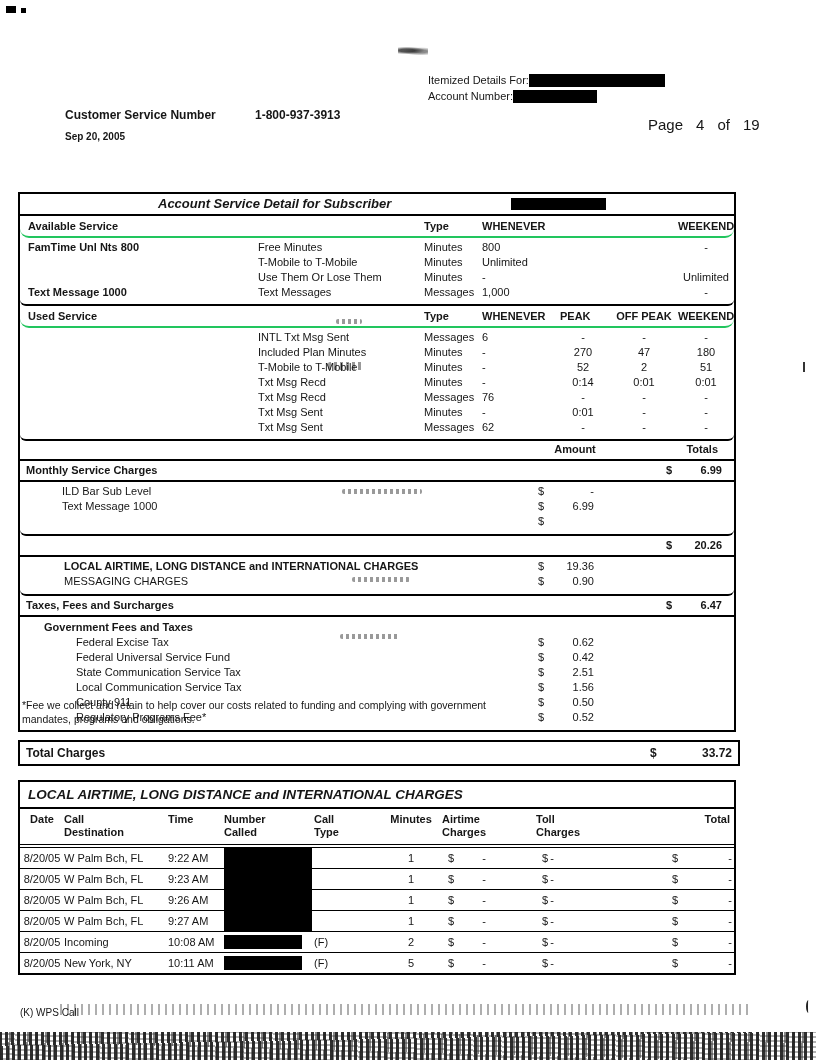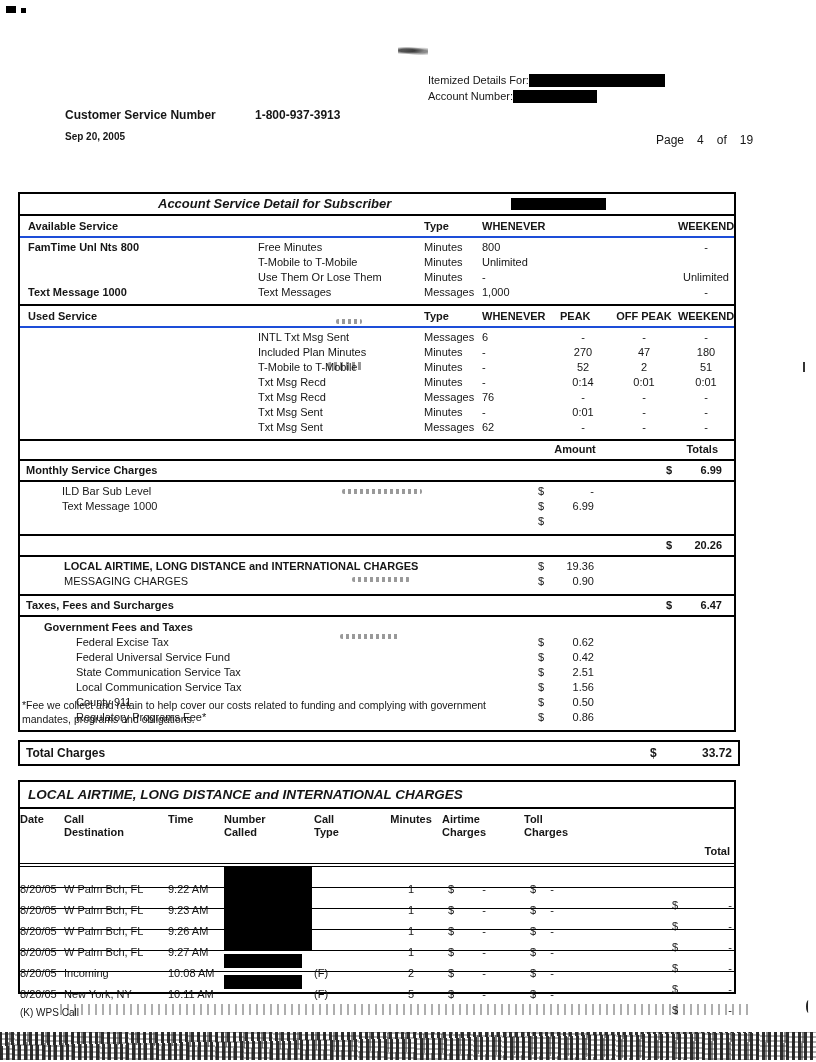--- a/index.html
+++ b/index.html
@@ -9,40 +9,40 @@
   .redact{background:#000;display:inline-block;}
 
   
   .doc-hdr-right{position:absolute;left:428px;top:72px;font-size:11px;}
   .dline{display:flex;align-items:center;height:16px;}
   .redact.r1{width:136px;height:13px;}
   .redact.r2{width:84px;height:13px;}
   .cs-label{position:absolute;left:65px;top:108px;font-weight:bold;font-size:12px;}
   .cs-number{position:absolute;left:255px;top:108px;font-weight:bold;font-size:12px;}
   .doc-date{position:absolute;left:65px;top:131px;font-size:10px;font-weight:bold;}
-  .page-ind{position:absolute;left:648px;top:133px;font-size:12px;margin-left:8px;}
+  .page-ind{position:absolute;left:648px;top:116px;font-size:15px;}
   .page-ind span{margin-right:13px;}
 
   
   .main-tbl{position:absolute;left:18px;top:192px;width:718px;border:2px solid #000;font-size:11px;box-sizing:border-box;}
   .title-row{display:flex;align-items:center;padding:2px 0 3px 138px;border-bottom:2px solid #000;gap:40px;}
   .title-row .t{font-weight:bold;font-style:italic;font-size:13px;}
   .title-row .redact{width:95px;height:12px;margin-left:80px;}
   .grid-row{display:grid;grid-template-columns:238px 162px 60px 78px 50px 66px 64px;line-height:15px;}
-  .hdr-row{padding:3px 0 2px;font-weight:bold;border-bottom:2px solid #1d4ed8;}
+  .hdr-row{padding:3px 0 2px;font-weight:bold;border-bottom:2px solid #22c55e;border-radius:9px;}
   .c-plan{grid-column:1;padding-left:8px;font-weight:bold;white-space:nowrap;}
   .c-desc{grid-column:2;white-space:nowrap;}
   .c-type{grid-column:3;padding-left:4px;}
   .c-when{grid-column:4;padding-left:2px;}
   .c-peak{grid-column:5;text-align:center;}
   .c-off{grid-column:6;padding-left:6px;text-align:center;}
   .c-wkd{grid-column:7;text-align:center;}
   .h-peak{text-align:left;padding-left:2px;}
   .block{padding:2px 0 4px;}
-  .b2{border-bottom:2px solid #000;}
+  .b2{border-bottom:2px solid #000;border-radius:6px;}
 
   .amt-hdr{position:relative;height:18px;border-bottom:2px solid #000;font-weight:bold;}
   .amt-hdr .amount-lbl{position:absolute;left:518px;width:74px;text-align:center;top:2px;}
   .amt-hdr .totals-lbl{position:absolute;right:16px;top:2px;}
 
   .crow{display:grid;grid-template-columns:518px 16px 58px 54px 16px 56px;line-height:15px;}
   .c-desc2{grid-column:1;white-space:nowrap;}
   .c-dol{grid-column:2;}
   .c-amt{grid-column:3;text-align:right;padding-right:18px;}
   .c-dol2{grid-column:5;font-weight:bold;}
@@ -62,29 +62,29 @@
   .tb-dol{font-weight:bold;}
   .tb-amt{text-align:right;padding-right:6px;font-weight:bold;}
 
   
   .call-tbl{position:absolute;left:18px;top:780px;width:718px;border:2px solid #000;font-size:11px;box-sizing:border-box;}
   .ct-title{font-weight:bold;font-style:italic;font-size:13.5px;padding:5px 0 5px 8px;border-bottom:2px solid #000;}
   .ct-grid{display:grid;grid-template-columns:44px 104px 56px 88px 68px 62px 82px 78px 68px 68px;}
   .ct-hdr{padding:4px 0 5px;border-bottom:4px double #000;font-weight:bold;line-height:13px;}
   .ct-row{height:20px;align-items:center;border-bottom:1px solid #000;position:relative;}
   .ct-row:last-child{border-bottom:none;}
-  .k1{grid-column:1;}
+  .k1{grid-column:1;text-align:center;}
   .k2{grid-column:2;}
   .k3{grid-column:3;}
   .k4{grid-column:4;}
   .k5{grid-column:5;padding-left:2px;}
   .k6{grid-column:6;text-align:center;}
   .k7{grid-column:7;}
-  .k8{grid-column:8;}
-  .k10{grid-column:10;margin-top:32px;}
+  .k8{grid-column:8;margin-left:12px;}
+  .k10{grid-column:10;}
   .hl{display:block;}
   .h-tot{text-align:right;padding-right:8px;}
   .m{display:flex;justify-content:space-between;}
   .m-air{padding:0 38px 0 6px;}
   .m-toll{padding:0 48px 0 6px;}
   .m-tot{padding:0 6px 0 2px;font-weight:normal;}
   .num-redact{position:absolute;left:204px;width:88px;background:#000;}
   .num-redact.full{top:0;bottom:-1px;}
   .num-redact.part{top:3px;bottom:3px;width:78px;}
 
@@ -333,21 +333,21 @@
         <span class="c-amt">1.56</span>
       </div>
       <div class="crow">
         <span class="c-desc2 ind3">County 911</span>
         <span class="c-dol">$</span>
         <span class="c-amt">0.50</span>
       </div>
       <div class="crow">
         <span class="c-desc2 ind3">Regulatory Programs Fee*</span>
         <span class="c-dol">$</span>
-        <span class="c-amt">0.86</span>
+        <span class="c-amt">0.52</span>
       </div>
     </div>
   </div>
 
   <div class="footnote">*Fee we collect and retain to help cover our costs related to funding and complying with government mandates, programs and obligations.</div>
 
   <div class="total-box">
     <span class="tb-label">Total Charges</span>
     <span class="tb-dol">$</span>
     <span class="tb-amt">33.72</span>

